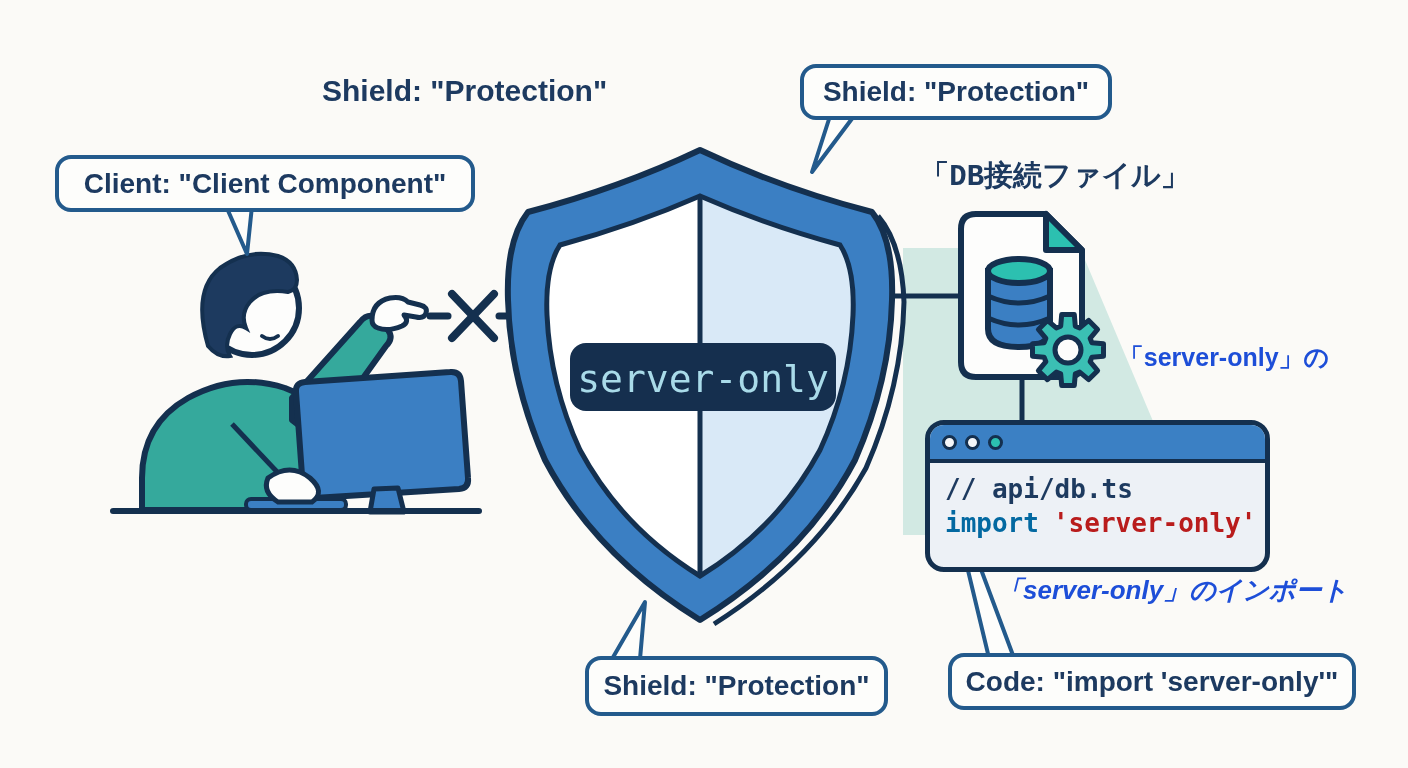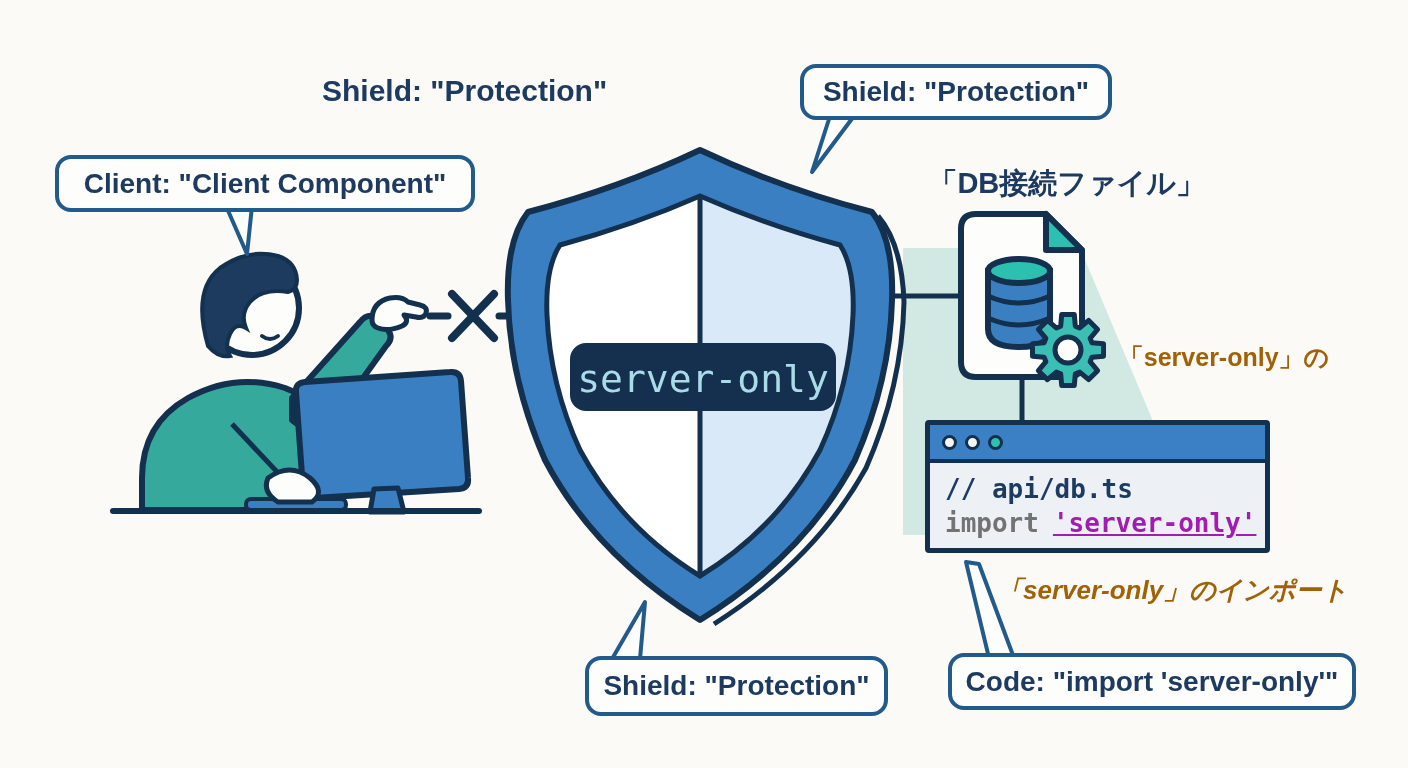--- a/index.html
+++ b/index.html
@@ -8,40 +8,40 @@
     background:#fbfaf7;font-family:"Liberation Sans",sans-serif;
   }
   .canvas svg.art{position:absolute;left:0;top:0;z-index:1;}
   .label{position:absolute;z-index:3;color:#1d3a60;font-weight:700;white-space:nowrap;}
   .bubble{
     position:absolute;z-index:3;box-sizing:border-box;
     background:#fdfdfb;border:4px solid #235a8c;border-radius:16px;
     display:flex;align-items:center;justify-content:center;
     color:#1d3a60;font-weight:700;white-space:nowrap;
   }
-  .jp-note{position:absolute;z-index:3;color:#a16207;font-weight:600;white-space:nowrap;}
+  .jp-note{position:absolute;z-index:3;color:#1d4ed8;font-weight:600;white-space:nowrap;}
   .code-window{
     position:absolute;z-index:2;box-sizing:border-box;
-    left:925px;top:420px;width:345px;height:133px;
-    border:5px solid #14304f;border-radius:4px;overflow:hidden;
+    left:925px;top:420px;width:345px;height:152px;
+    border:5px solid #14304f;border-radius:19px;overflow:hidden;
     background:#edf1f6;
   }
   .code-titlebar{
     height:34px;background:#3b80c4;border-bottom:4px solid #14304f;
     display:flex;align-items:center;gap:8px;padding-left:12px;
   }
   .dot{width:15px;height:15px;border-radius:50%;border:3px solid #14304f;box-sizing:border-box;}
   .dot.w{background:#f4f6f8;}
   .dot.t{background:#2cc0b0;}
   .code-body{
     padding:9px 15px;font-family:"DejaVu Sans Mono",monospace;
     font-size:26px;line-height:34px;color:#1d3a5f;font-weight:700;white-space:nowrap;
   }
-  .kw{color:#737373;margin-right:14px;}
-  .str{color:#a21caf;text-decoration:underline;}
+  .kw{color:#0369a1;margin-right:14px;}
+  .str{color:#b91c1c;}
 </style>
 </head>
 <body>
 
 <div class="canvas">
 
   <svg class="art" width="1408" height="768" viewBox="0 0 1408 768">
 
     <polygon points="903,248 1080,248 1166,452 1124,535 903,535" fill="#d2e9e3"></polygon>
 
@@ -102,21 +102,21 @@
   <div class="label" style="left:322px;top:74px;font-size:30px;">Shield: "Protection"</div>
 
   <div class="bubble" style="left:800px;top:64px;width:312px;height:56px;font-size:28px;">
     <span>Shield: "Protection"</span>
   </div>
 
   <div class="bubble" style="left:55px;top:155px;width:420px;height:57px;font-size:28px;">
     <span>Client: "Client Component"</span>
   </div>
 
-  <div class="label" style="left:905px;top:164px;width:300px;text-align:right;font-size:29px;">「DB接続ファイル」</div>
+  <div class="label" style="left:905px;top:156px;width:300px;text-align:center;font-size:29px;font-family:Liberation Mono, monospace;">「DB接続ファイル」</div>
 
   <div class="jp-note" style="left:1118px;top:342px;width:212px;text-align:center;font-size:25px;line-height:31px;">
     <div>「server-only」の</div>
   </div>
 
   <div class="code-window">
     <div class="code-titlebar">
       <span class="dot w"></span>
       <span class="dot w"></span>
       <span class="dot t"></span>

